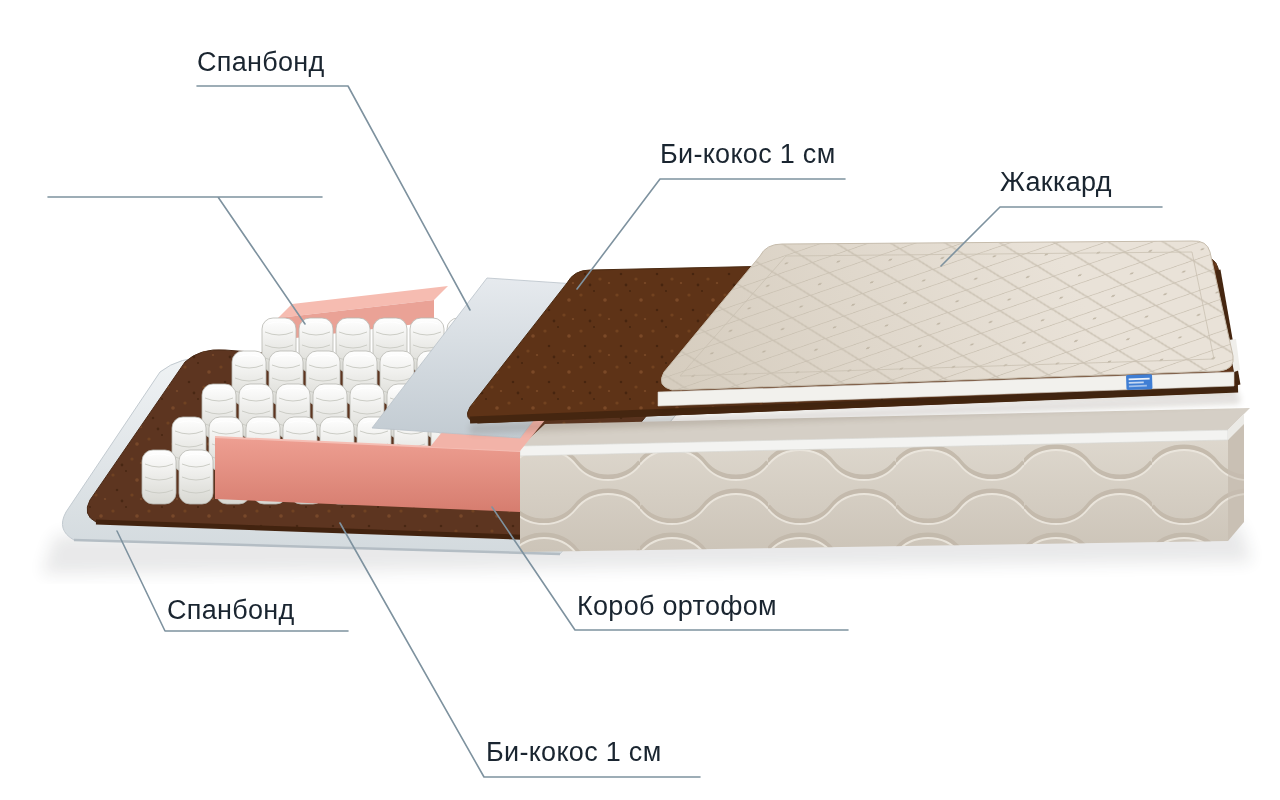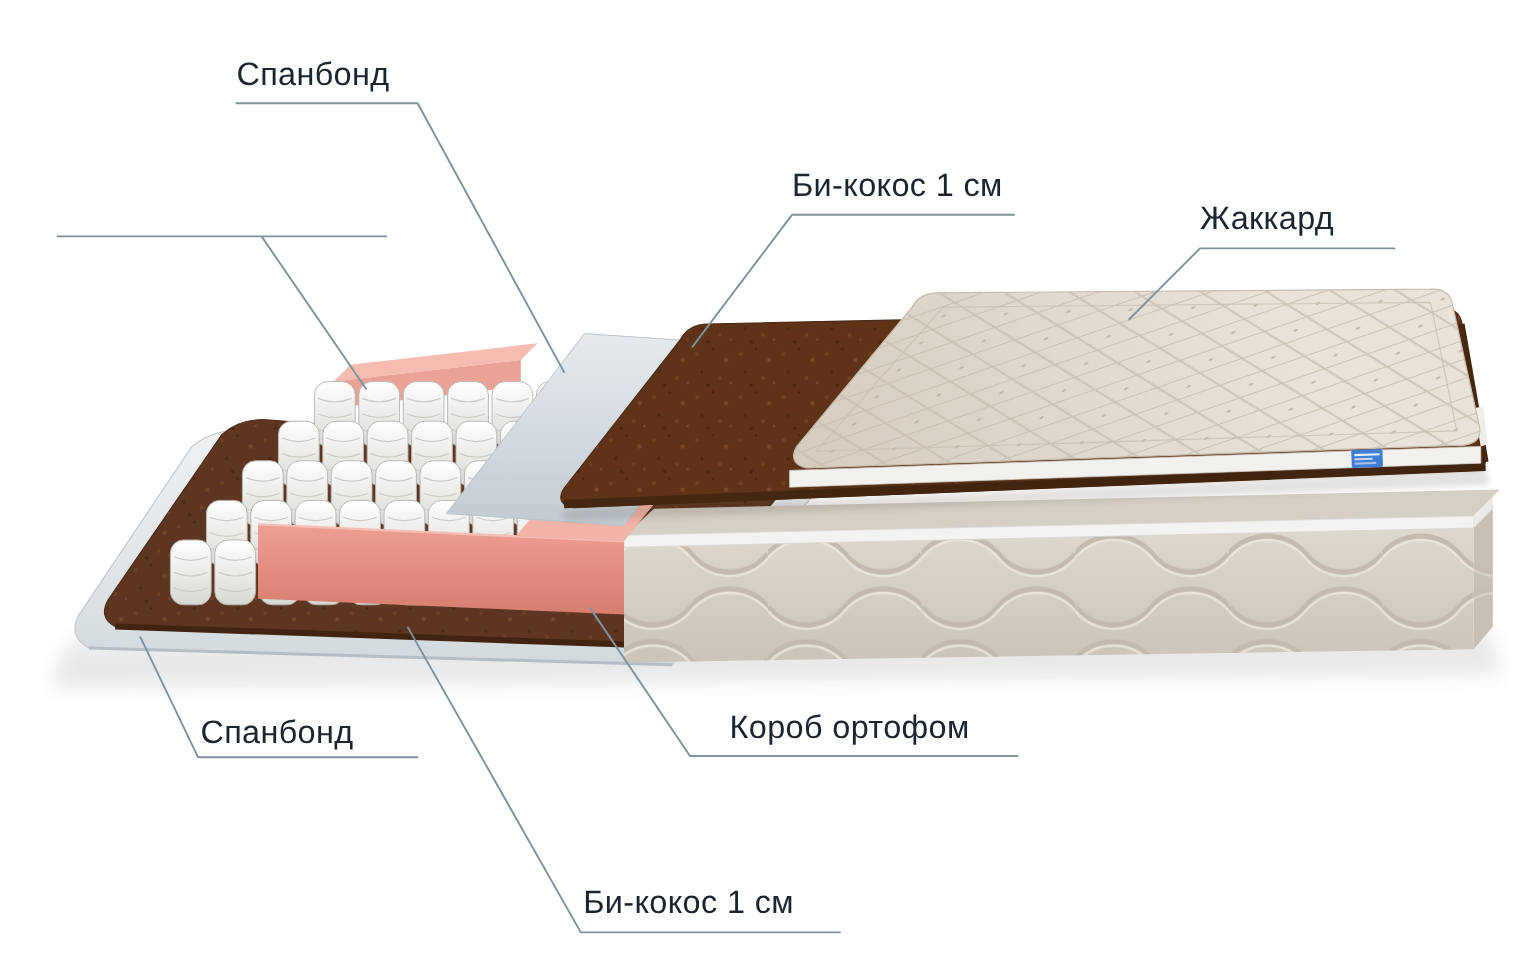--- a/index.html
+++ b/index.html
@@ -207,21 +207,21 @@
 </div>
 
 <div class="lbl" style="left:1000px;top:166px;">
   <span>Жаккард</span>
 </div>
 
 <div class="lbl" style="left:167px;top:594px;">
   <span>Спанбонд</span>
 </div>
 
-<div class="lbl" style="left:608px;top:590px;">
+<div class="lbl" style="left:577px;top:590px;">
   <span>Короб ортофом</span>
 </div>
 
 <div class="lbl" style="left:486px;top:736px;">
   <span>Би-кокос 1 см</span>
 </div>
 
 </div>
 
 </body></html>

